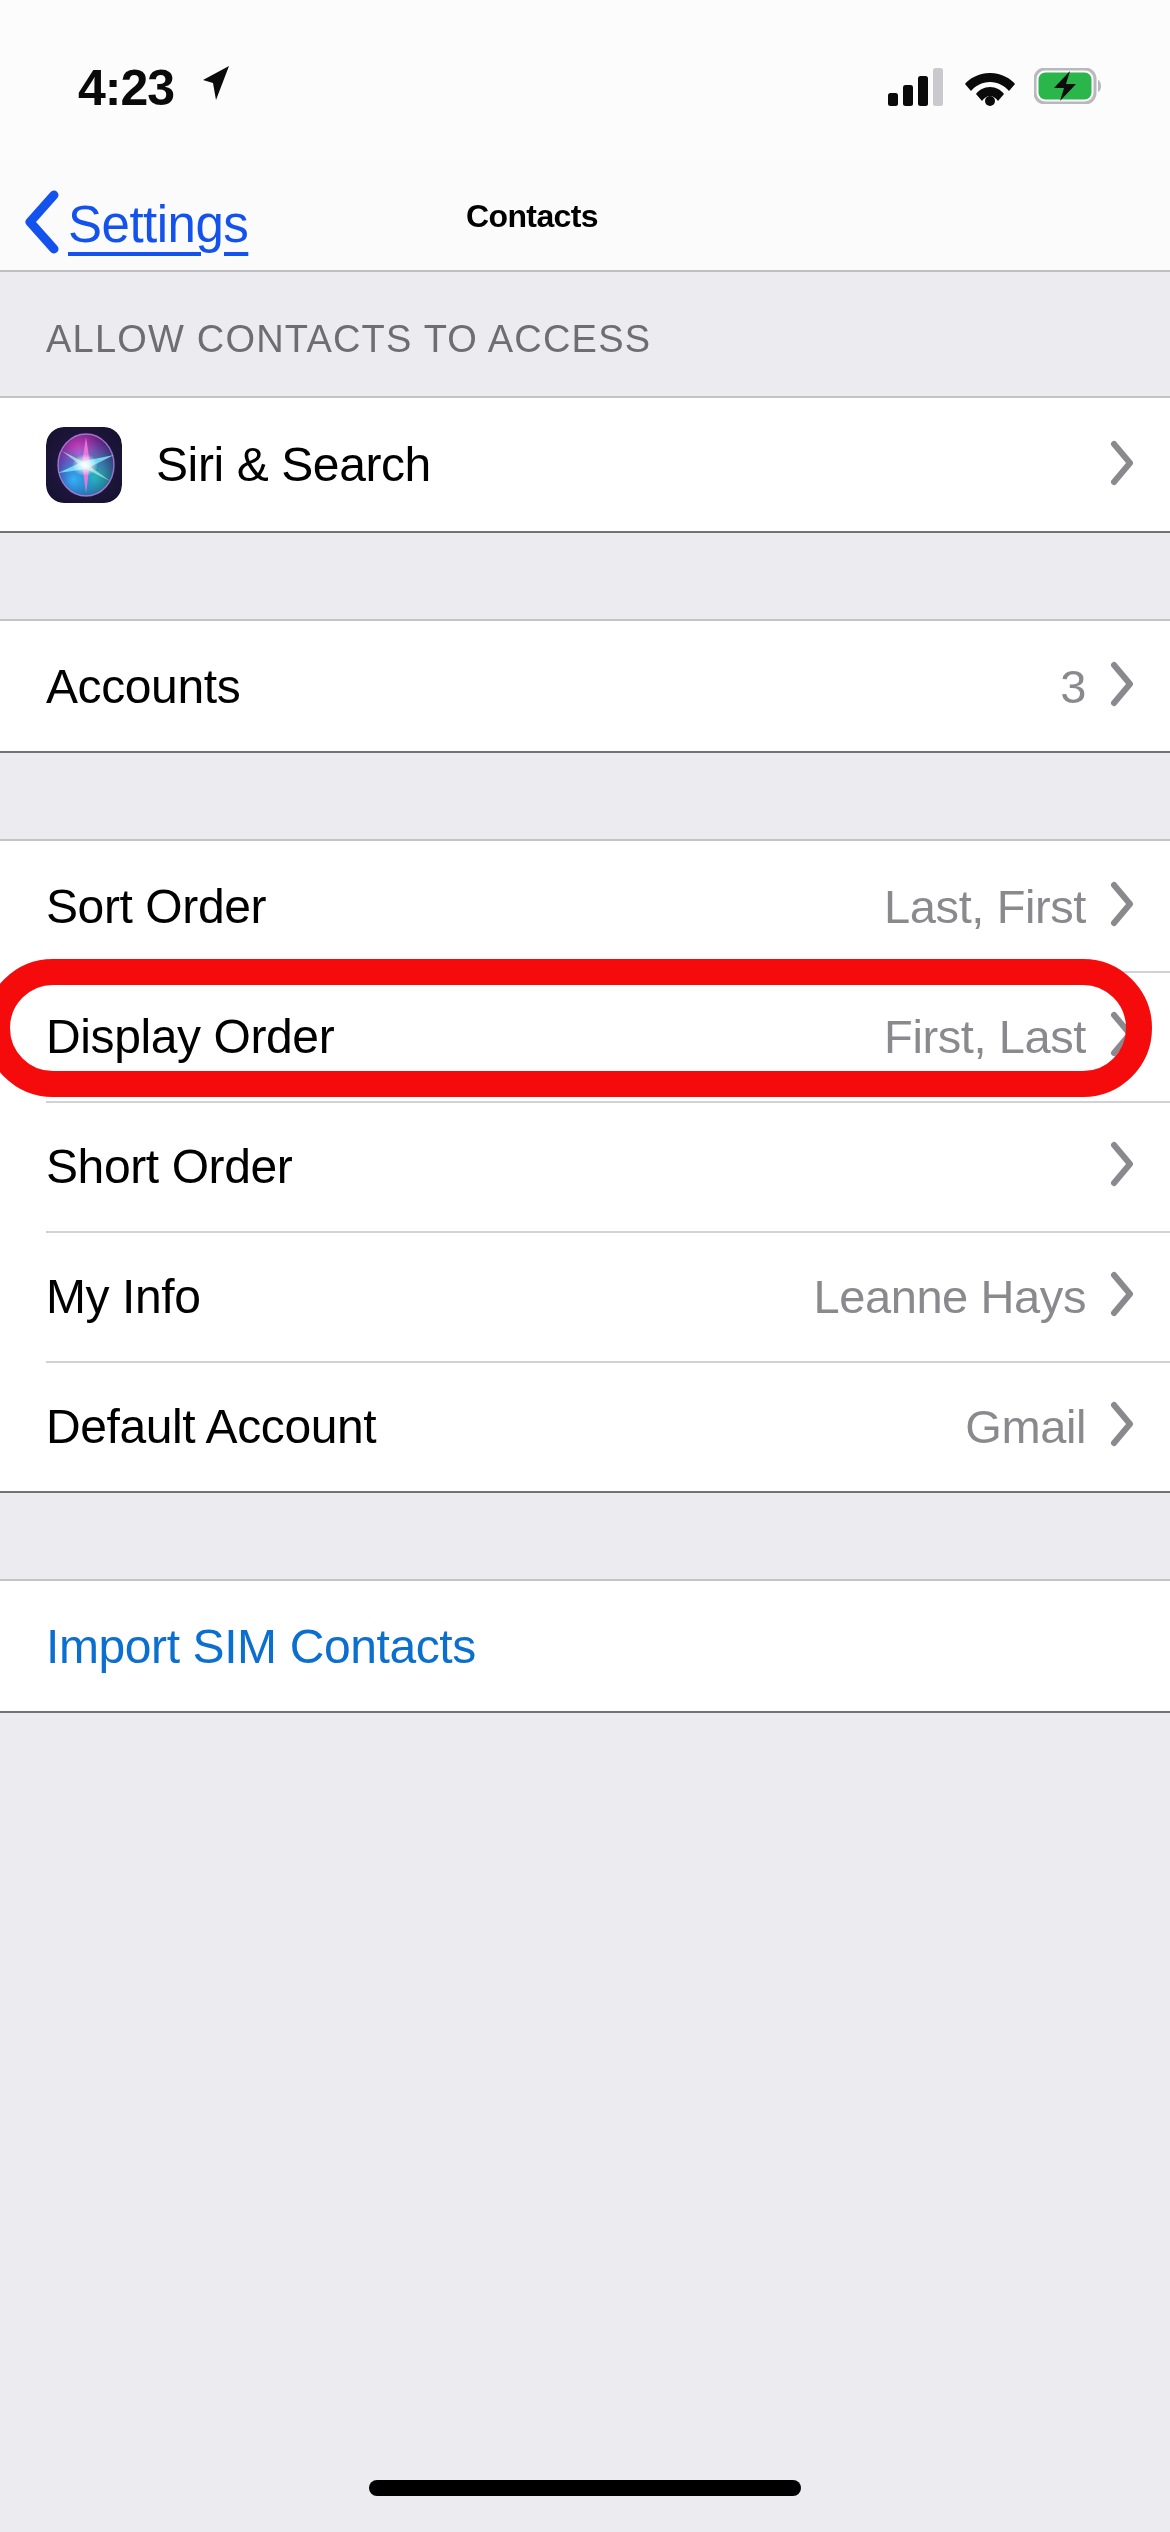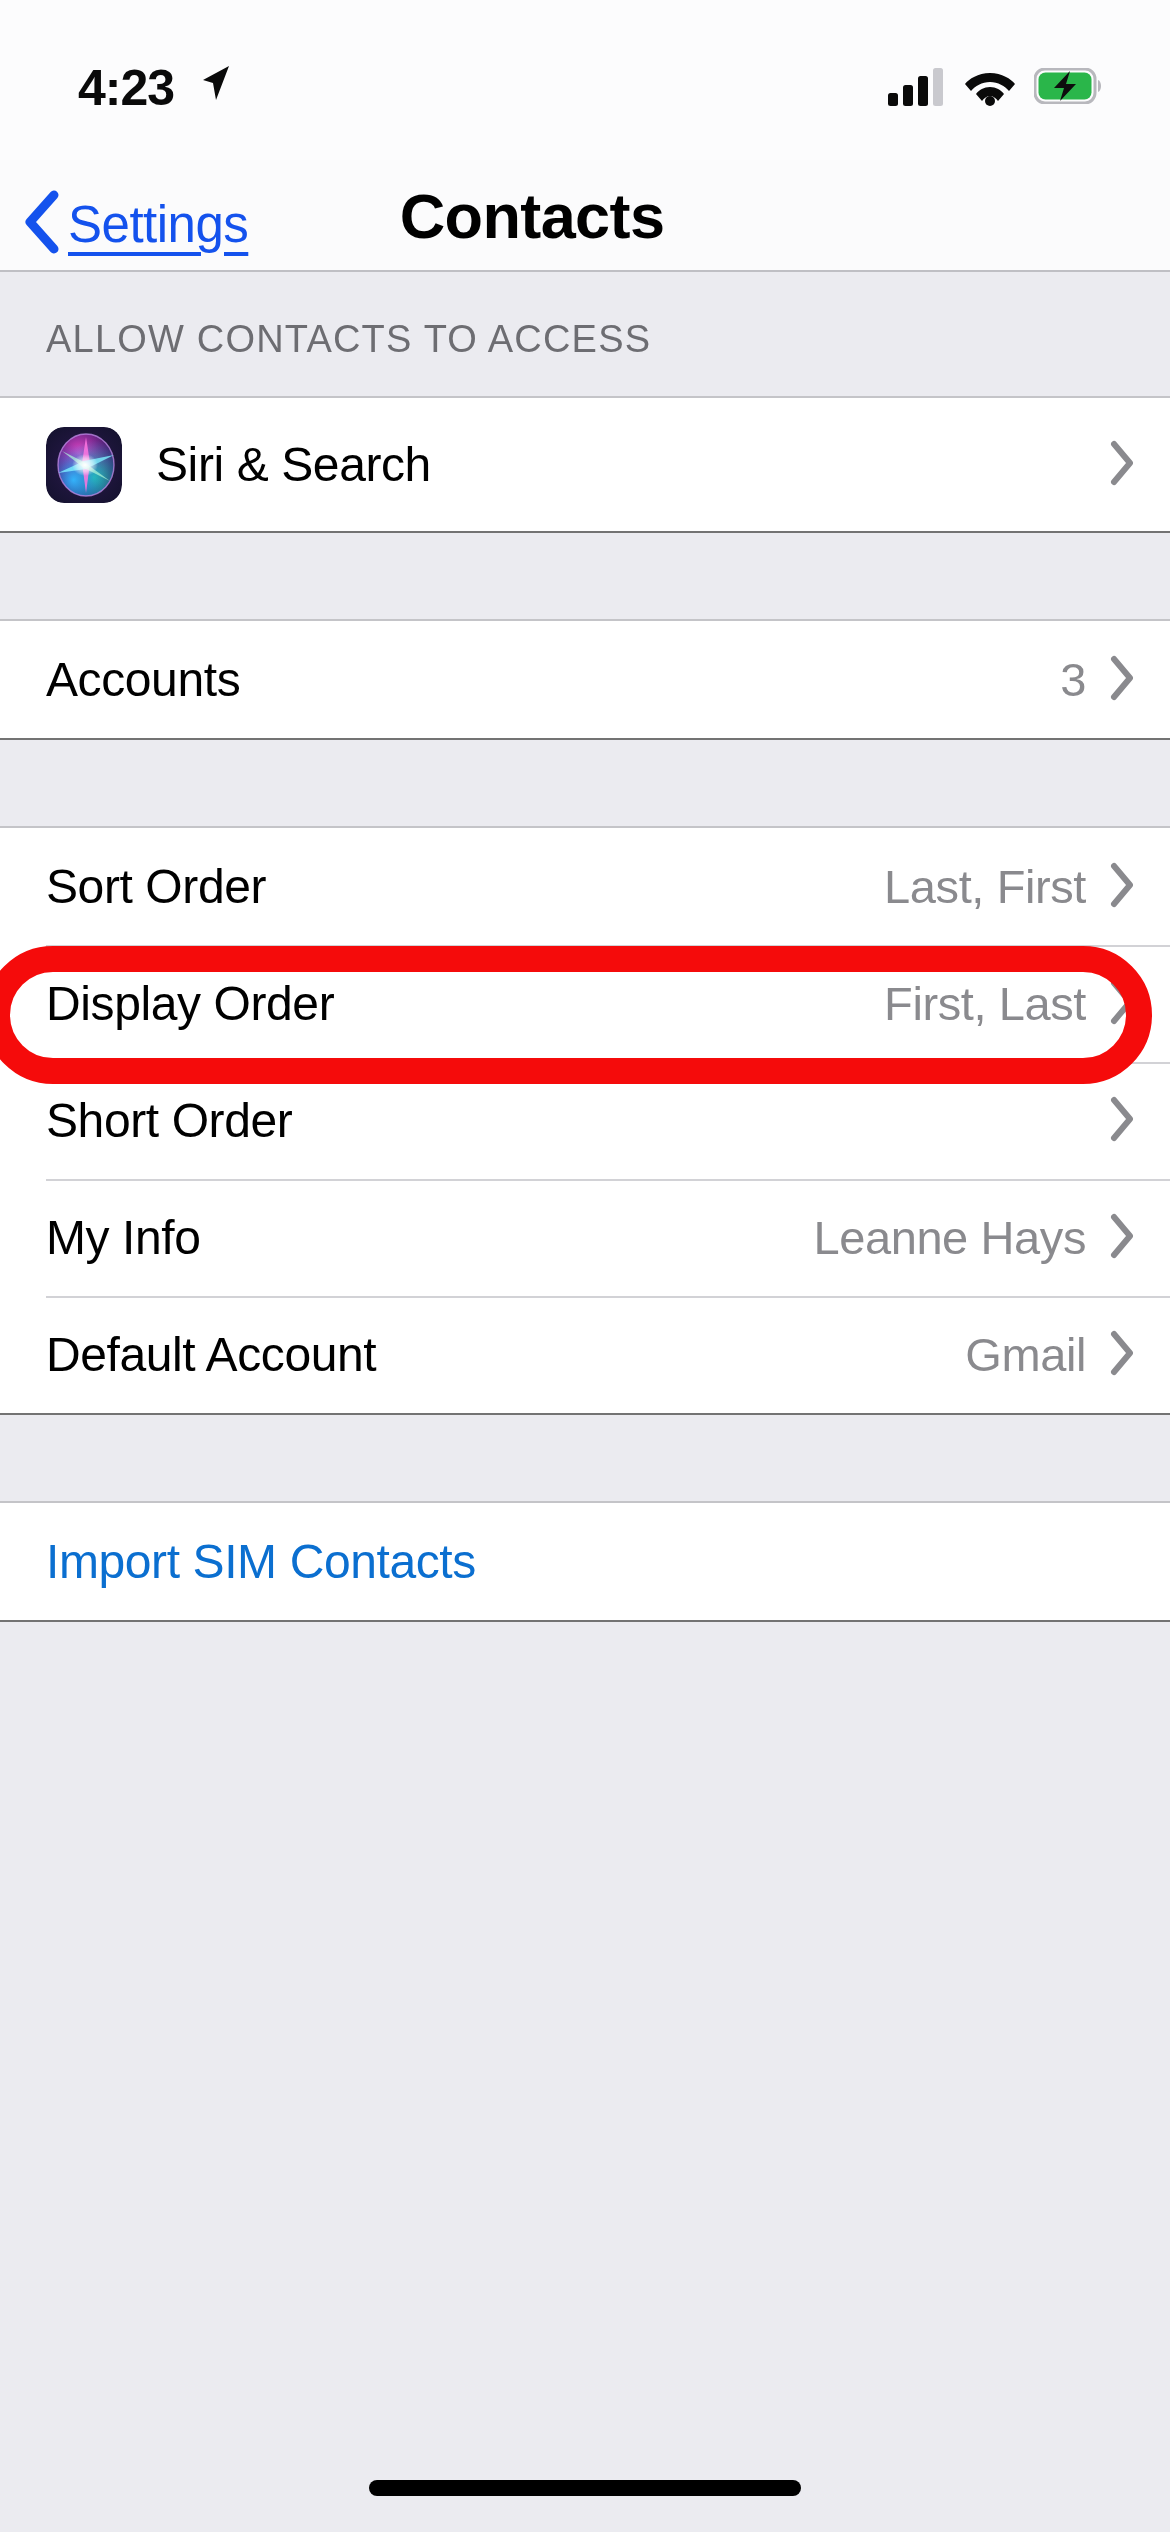--- a/index.html
+++ b/index.html
@@ -49,38 +49,38 @@
   .nav-back-label {
     font-size:51px; color:#1452ed; font-weight:400;
     text-decoration:underline; text-underline-offset:10px;
     text-decoration-thickness:4px;
     letter-spacing:-0.5px;
   }
   .nav-title {
     position:absolute; left:0; top:0;
     width:1040px; height:112px;
     display:flex; align-items:center; justify-content:center;
-    font-size:63px; font-weight:700; color:#000;
+    font-size:32px; font-weight:700; color:#000;
     letter-spacing:-0.6px;
     pointer-events:none;
     padding-left:24px;
   }
 
   
   .table { position:absolute; top:272px; left:0; width:1170px; }
   .section-gap { width:100%; background:#ebebf0; }
   .group {
     background:#ffffff;
     border-top:2px solid #c4c4c8;
     border-bottom:2px solid #737373;
   }
   .row {
     position:relative;
     display:flex; align-items:center;
-    height:117px;
+    height:130px;
     padding:0 34px 0 46px;
     background:#fff;
     cursor:pointer;
   }
   .row.tall { height:133px; }
   .row + .row::before {
     content:"";
     position:absolute; left:46px; right:0; top:0;
     height:2px; background:#d2d2d6;
   }

